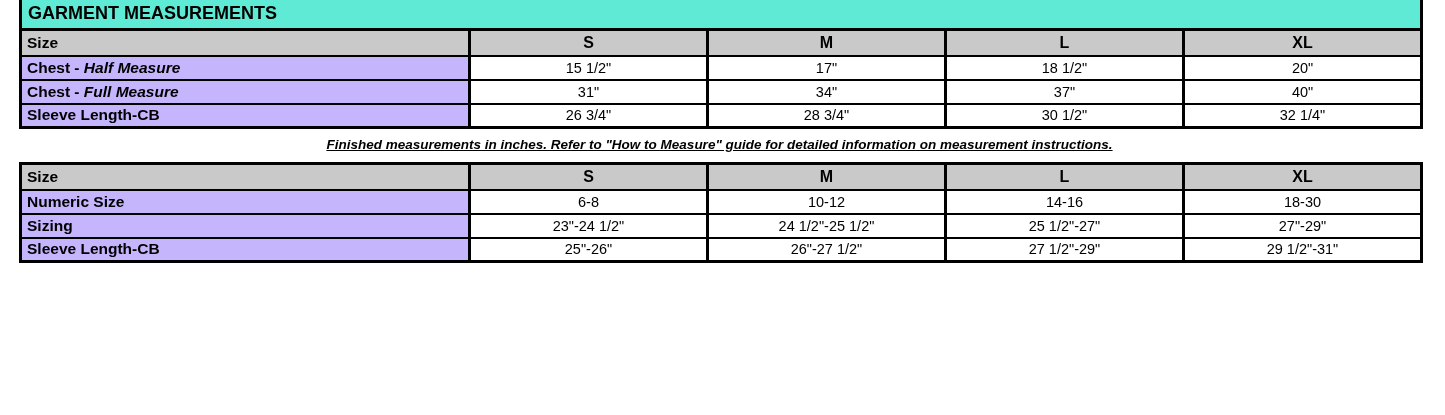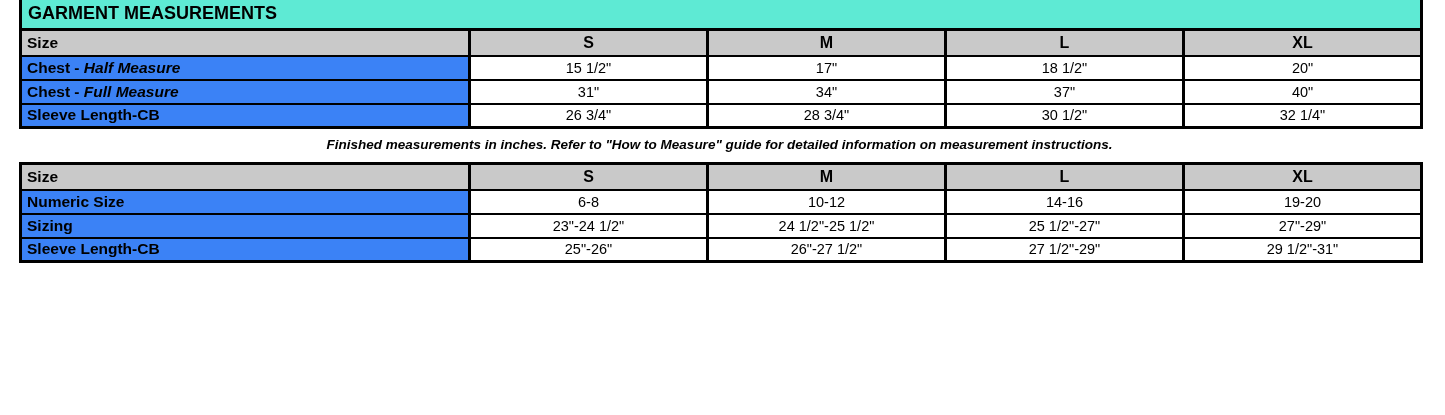--- a/index.html
+++ b/index.html
@@ -56,41 +56,42 @@
     padding-left: 5px;
     font-size: 15.5px;
     margin-top: 31px;
   }
   td.size-letter {
     text-align: center;
     font-size: 16px;
   }
   tr.data-row td { height: 24px; }
   td.label-cell {
-    background: #3b82f6;
+    background: #c4b5fd;
     font-weight: bold;
     font-size: 15.5px;
     text-align: left;
     padding-left: 5px;
   }
   td.label-cell .ital { font-style: italic; }
   td.val-cell {
     background: #ffffff;
     font-size: 14.5px;
     text-align: center;
     font-weight: normal;
   }
   .note {
     width: 1401px;
     text-align: center;
     font-weight: bold;
     font-style: italic;
     font-size: 13.5px;
     margin: 7px 0 9px 0;
     line-height: 17px;
+    text-decoration: underline;
   }
 </style>
 </head>
 <body>
 
 <div class="content">
 
   <table class="size-table t1">
     <colgroup>
       <col class="label-col">
@@ -150,21 +151,21 @@
       <td class="size-letter">S</td>
       <td class="size-letter">M</td>
       <td class="size-letter">L</td>
       <td class="size-letter">XL</td>
     </tr>
     <tr class="data-row">
       <td class="label-cell"><span>Numeric Size</span><span class="ital"></span></td>
       <td class="val-cell">6-8</td>
       <td class="val-cell">10-12</td>
       <td class="val-cell">14-16</td>
-      <td class="val-cell">19-20</td>
+      <td class="val-cell">18-30</td>
     </tr>
     <tr class="data-row">
       <td class="label-cell"><span>Sizing</span><span class="ital"></span></td>
       <td class="val-cell">23"-24 1/2"</td>
       <td class="val-cell">24 1/2"-25 1/2"</td>
       <td class="val-cell">25 1/2"-27"</td>
       <td class="val-cell">27"-29"</td>
     </tr>
     <tr class="data-row">
       <td class="label-cell"><span>Sleeve Length-CB</span><span class="ital"></span></td>

